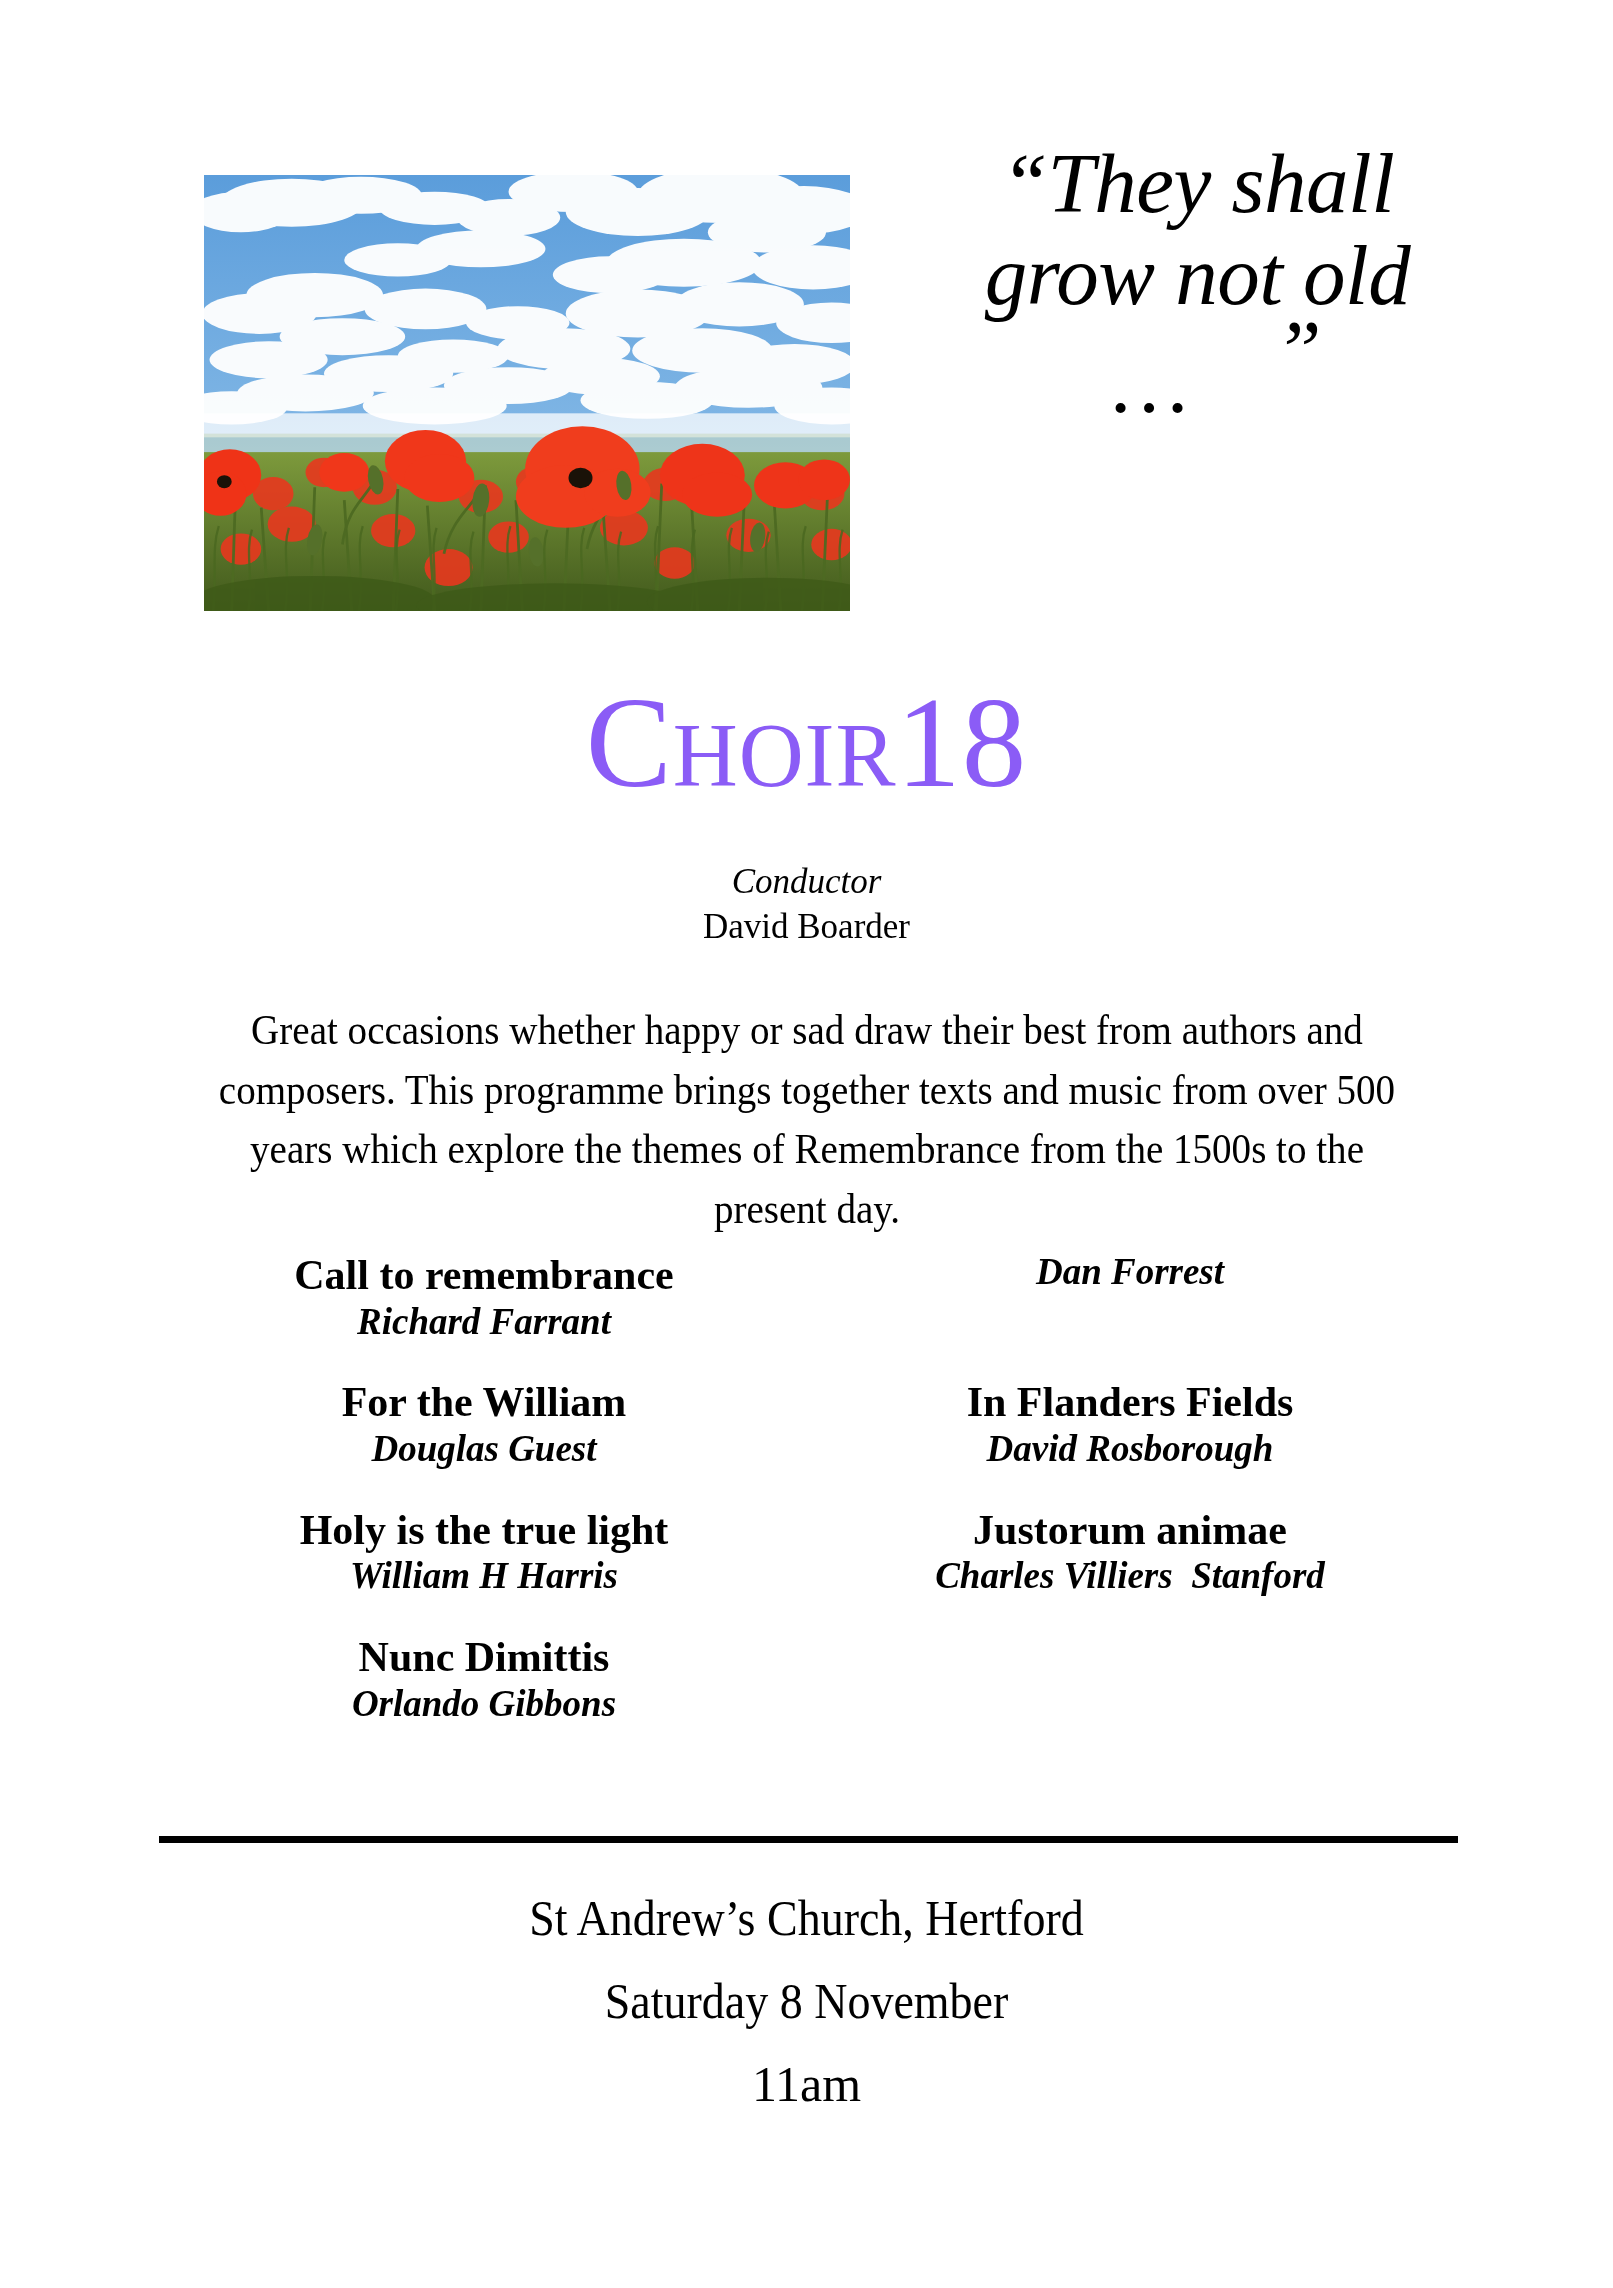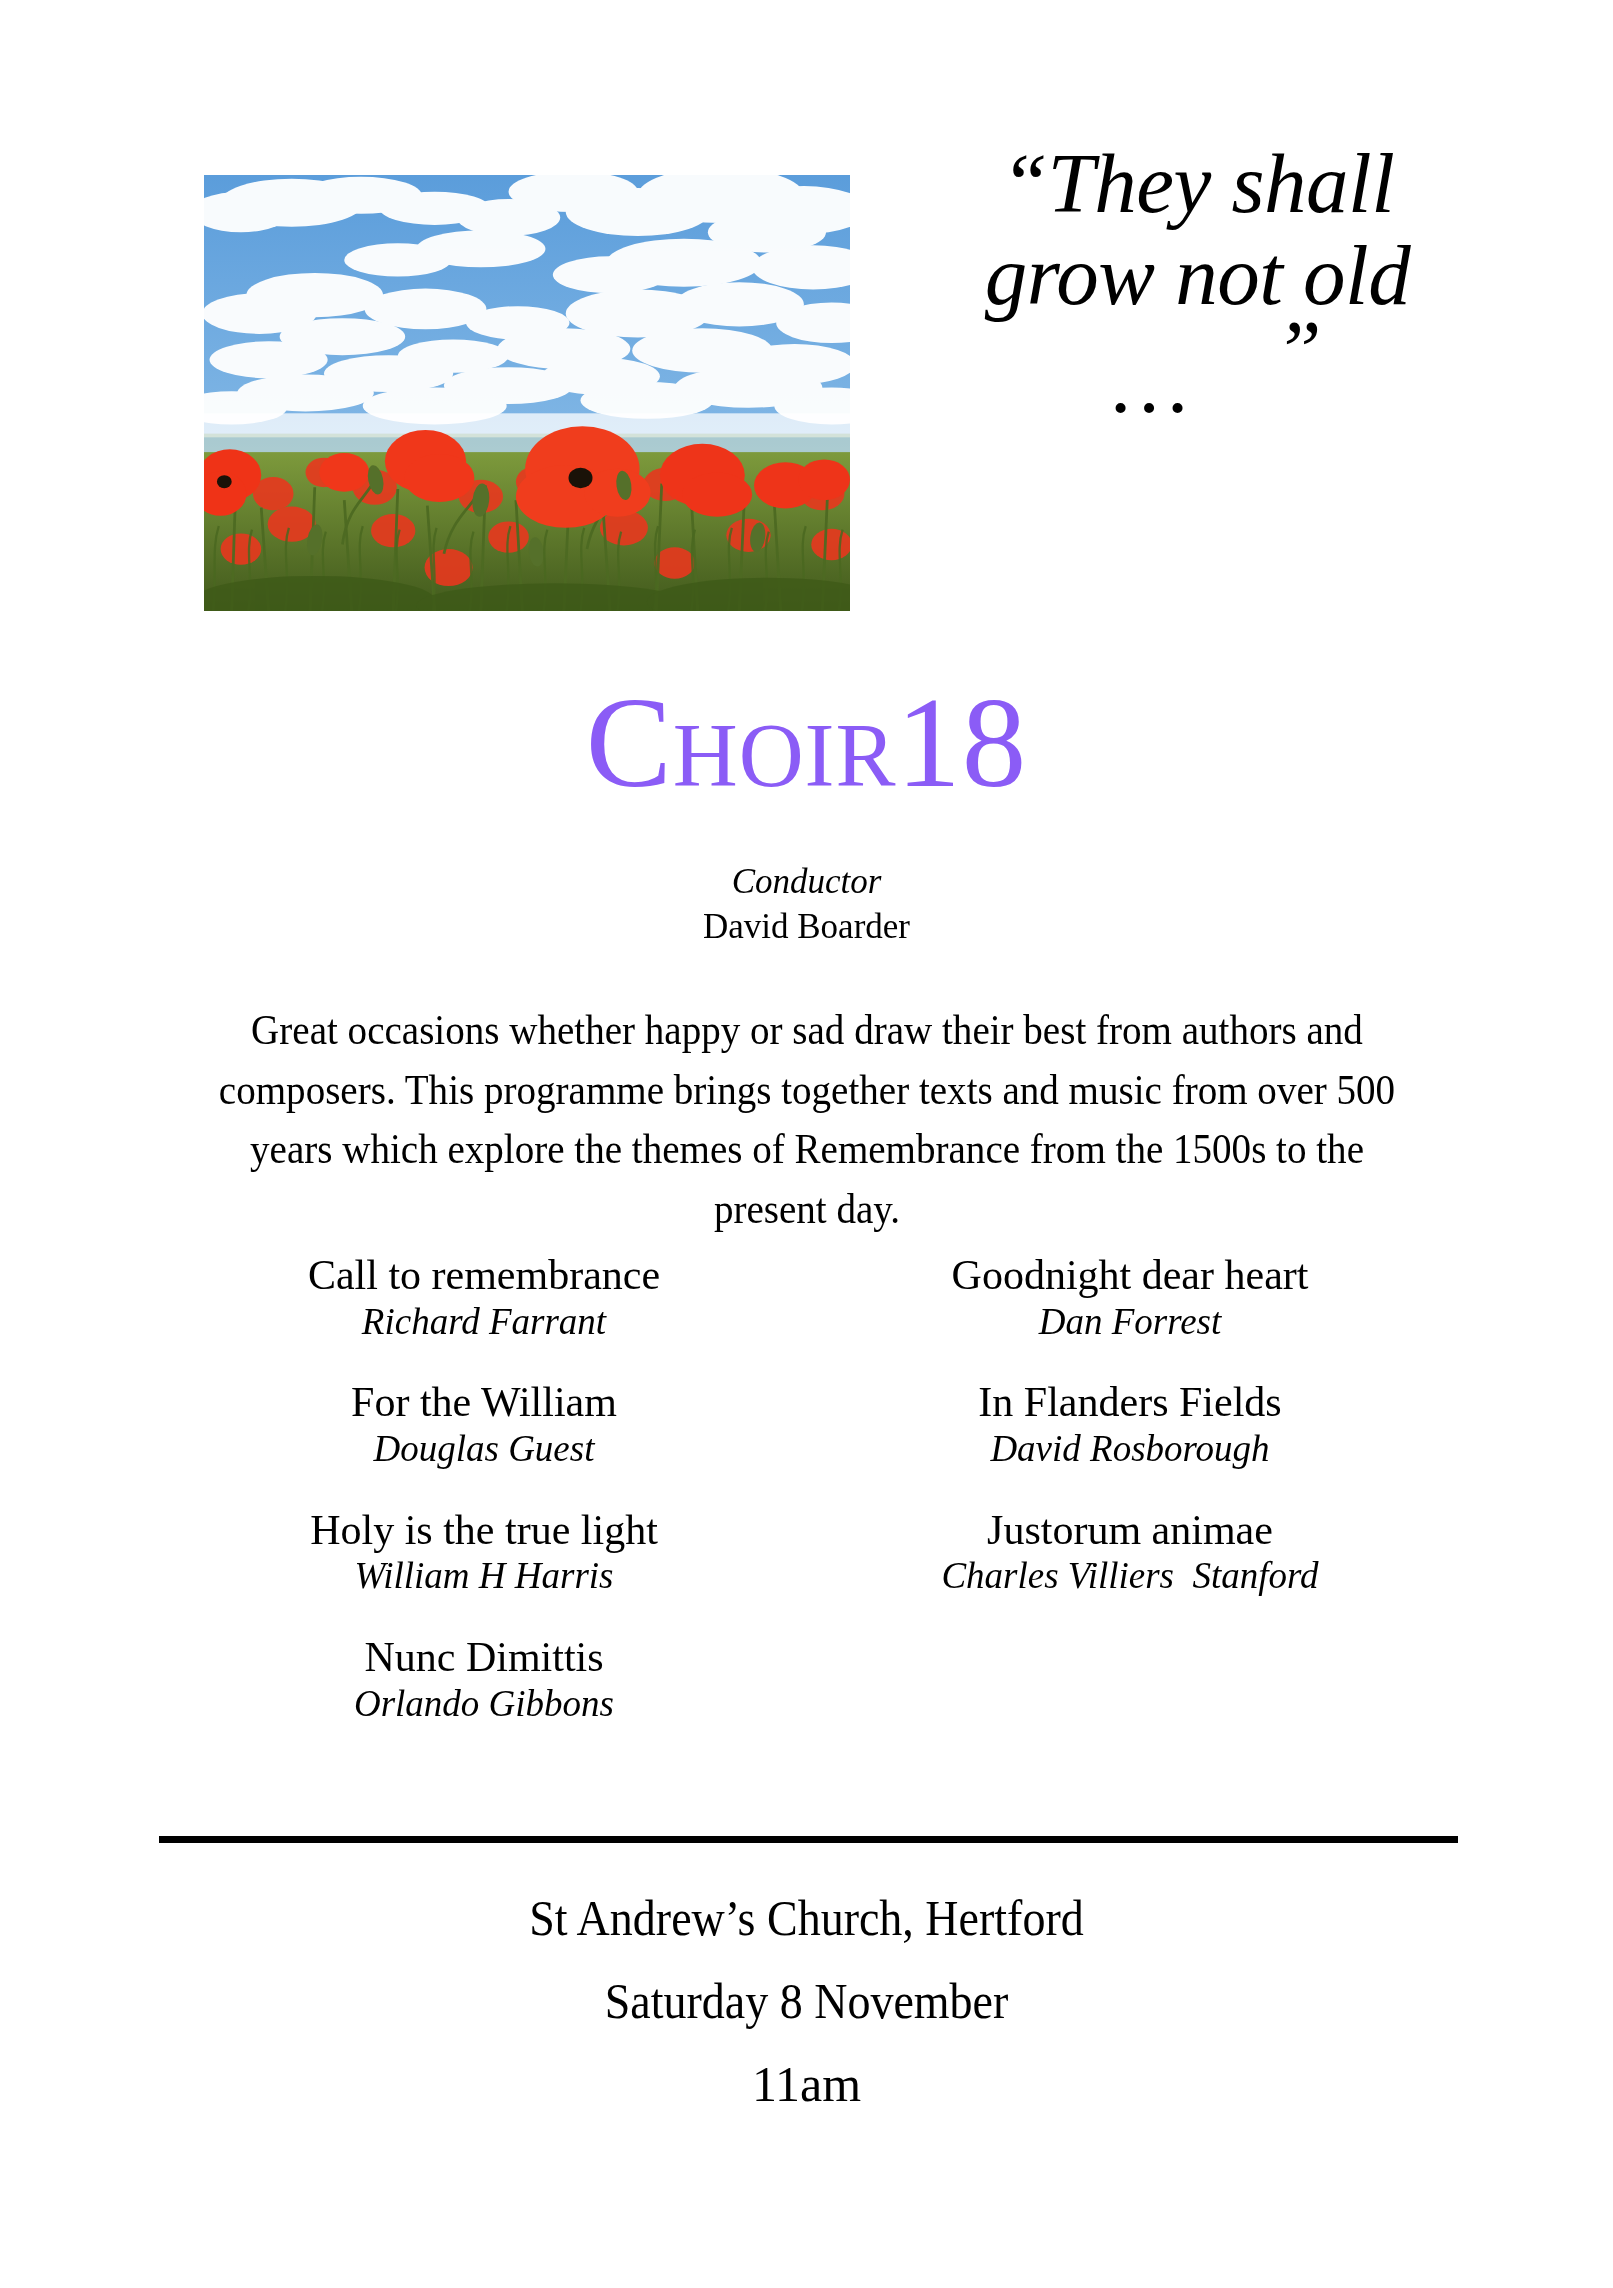--- a/index.html
+++ b/index.html
@@ -129,20 +129,21 @@
     left: 161px;
     top: 1251px;
     width: 1292px;
     display: grid;
     grid-template-columns: 1fr 1fr;
     grid-template-rows: repeat(4, 1fr);
     row-gap: 35px;
   }
   .prog-item {
     text-align: center;
+    font-weight: bold;
   }
   .prog-title {
     display: block;
     font-size: 42px;
     line-height: 1.18;
   }
   .prog-composer {
     display: block;
     font-style: italic;
     font-size: 37px;
@@ -379,21 +380,20 @@
   </div>
 
   <div class="description">Great occasions whether happy or sad draw their best from authors and composers. This programme brings together texts and music from over 500 years which explore the themes of Remembrance from the 1500s to the present day.</div>
 
   <div class="programme">
     <div class="prog-item">
       <span class="prog-title">Call to remembrance</span>
       <span class="prog-composer">Richard Farrant</span>
     </div>
     <div class="prog-item">
-      <span class="prog-title">Goodnight dear heart</span>
       <span class="prog-composer">Dan Forrest</span>
     </div>
     <div class="prog-item">
       <span class="prog-title">For the William</span>
       <span class="prog-composer">Douglas Guest</span>
     </div>
     <div class="prog-item">
       <span class="prog-title">In Flanders Fields</span>
       <span class="prog-composer">David Rosborough</span>
     </div>

